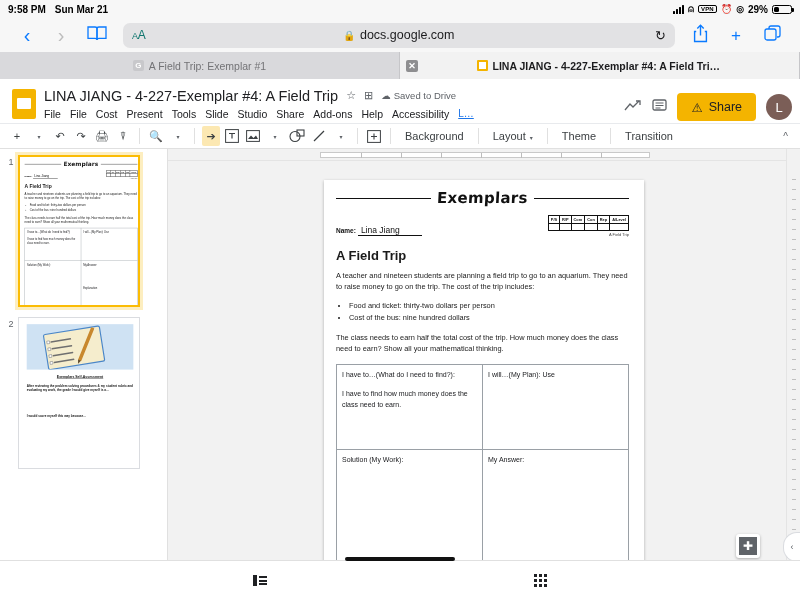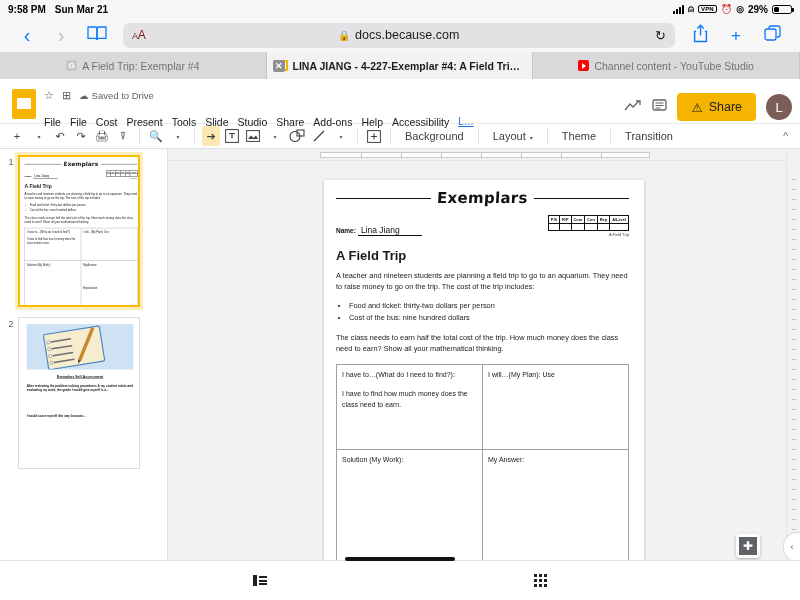--- a/index.html
+++ b/index.html
@@ -45,21 +45,21 @@
     display: flex; align-items: center; padding: 0 10px; gap: 0;
   }
   .nav-btn { width: 34px; text-align: center; color: #0a7aff; font-size: 20px; line-height: 1; }
   .nav-btn.disabled { color: #bdbdbd; }
   .book-icon { width: 38px; text-align:center; color:#0a7aff; }
   .urlbar {
     flex: 1; height: 25px; background: #e2e2e4; border-radius: 7px;
     display: flex; align-items: center; padding: 0 9px; margin: 0 7px;
     position: relative;
   }
-  .aa { font-size: 12px; color: #7f1d1d; font-weight: 500; letter-spacing: -.3px;}
+  .aa { font-size: 12px; color: #0f766e; font-weight: 500; letter-spacing: -.3px;}
   .aa .small { font-size: 9px; }
   .url-center {
     position: absolute; left: 0; right: 0; text-align: center;
     font-size: 12.5px; color: #1c1c1e; display:flex; align-items:center; justify-content:center; gap:4px;
   }
   .lock { font-size: 10px; }
   .reload { margin-left: auto; font-size: 13px; color: #1c1c1e; z-index:2; }
   .tb-icon { width: 36px; text-align: center; color: #0a7aff; font-size: 17px; line-height:1; }
 
   
@@ -94,21 +94,21 @@
   }
   .slides-logo::after {
     content:""; position:absolute; left:5px; top:9px; width:14px; height:11px;
     background:#fff; border-radius:1px;
   }
   .title-block { flex: 1; min-width: 0; }
   .doc-title-row { display: flex; align-items: center; gap: 8px; height: 21px; }
   .doc-title { font-size: 14.5px; color: #202124; white-space: nowrap; }
   .hdr-ico { font-size: 11px; color: #5f6368; line-height: 1; }
   .saved { font-size: 9.5px; color: #5f6368; display: flex; align-items: center; gap: 3px; }
-  .menubar { display: flex; gap: 9px; font-size: 10.5px; color: #202124; margin-top: 10px; align-items:flex-start;}
+  .menubar { display: flex; gap: 9px; font-size: 10.5px; color: #202124; margin-top: 2px; align-items:flex-start;}
   .menubar span { cursor: default; }
   .menu-more { color: #1a73e8; text-decoration: underline; font-size: 10px;}
   .hdr-right { display: flex; align-items: center; gap: 10px; padding-top: 8px; }
   .present-btn {
     display: flex; align-items: center; border: 1px solid #dadce0; border-radius: 4px;
     height: 26px; font-size: 11.5px; color: #202124; overflow: hidden;
   }
   .present-btn .pres-main { display: flex; align-items: center; gap: 6px; padding: 0 8px; }
   .present-btn .pres-caret { border-left: 1px solid #dadce0; padding: 0 6px; align-self: stretch; display:flex; align-items:center; font-size: 8px;}
   .play-box { width: 12px; height: 12px; border: 1.5px solid #202124; border-radius: 2px; position: relative;}
@@ -294,21 +294,21 @@
     <div class="book-icon">
       <svg width="20" height="16" viewBox="0 0 20 16">
           <path d="M1 2h7c1 0 2 .7 2 1.7V15c0-1-1-1.6-2-1.6H1z" fill="none" stroke="#0a7aff" stroke-width="1.3"></path>
           <path d="M19 2h-7c-1 0-2 .7-2 1.7V15c0-1 1-1.6 2-1.6h7z" fill="none" stroke="#0a7aff" stroke-width="1.3"></path>
         </svg>
     </div>
     <div class="urlbar">
       <span class="aa"><span class="small">A</span>A</span>
       <span class="url-center">
         <span class="lock">🔒</span>
-        <span>docs.because.com</span>
+        <span>docs.google.com</span>
       </span>
       <span class="reload">↻</span>
     </div>
     <div class="tb-icon">
       <svg width="15" height="19" viewBox="0 0 15 19">
           <path d="M7.5 1.5v10" stroke="#0a7aff" stroke-width="1.4" fill="none"></path>
           <path d="M4.3 4.5 7.5 1.3l3.2 3.2" stroke="#0a7aff" stroke-width="1.4" fill="none"></path>
           <path d="M3.2 7.5H1.6v10h11.8v-10h-1.6" stroke="#0a7aff" stroke-width="1.4" fill="none"></path>
         </svg>
     </div>
@@ -317,39 +317,36 @@
       <svg width="17" height="17" viewBox="0 0 17 17">
           <rect x="1" y="4" width="11" height="11" rx="2" fill="none" stroke="#0a7aff" stroke-width="1.3"></rect>
           <path d="M5 4V3a2 2 0 0 1 2-2h7a2 2 0 0 1 2 2v7a2 2 0 0 1-2 2h-1" fill="none" stroke="#0a7aff" stroke-width="1.3"></path>
         </svg>
     </div>
   </div>
 
   <div class="tabstrip">
     <div class="tab">
       <span class="favicon fav-g">G</span>
-      <span class="tab-label">A Field Trip: Exemplar #4</span>
+      <span class="tab-label">A Field Trip: Exemplar #1</span>
     </div>
     <div class="tab active">
       <span class="close">✕</span>
       <span class="favicon fav-slides"></span>
       <span class="tab-label">LINA JIANG - 4-227-Exemplar #4: A Field Trip -…</span>
     </div>
-    <div class="tab">
-      <span class="favicon fav-yt"></span>
-      <span class="tab-label">Channel content - YouTube Studio</span>
-    </div>
   </div>
 
   <div class="app">
 
     <div class="app-header">
       <div class="slides-logo"></div>
       <div class="title-block">
         <div class="doc-title-row">
+          <span class="doc-title">LINA JIANG - 4-227-Exemplar #4: A Field Trip</span>
           <span class="hdr-ico">☆</span>
           <span class="hdr-ico">⊞</span>
           <span class="saved">
             <span>☁</span>
             <span>Saved to Drive</span>
           </span>
         </div>
         <div class="menubar">
           <span>File</span>
           <span>File</span>

